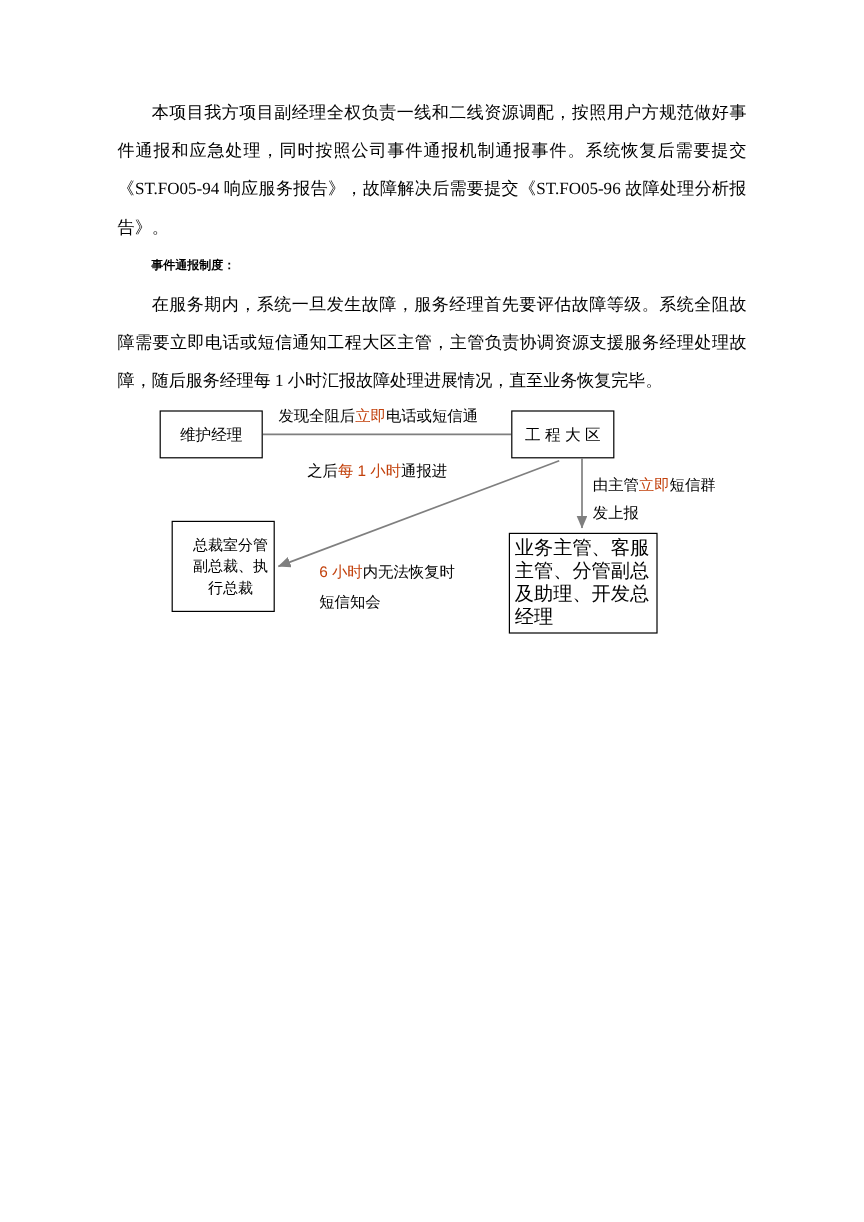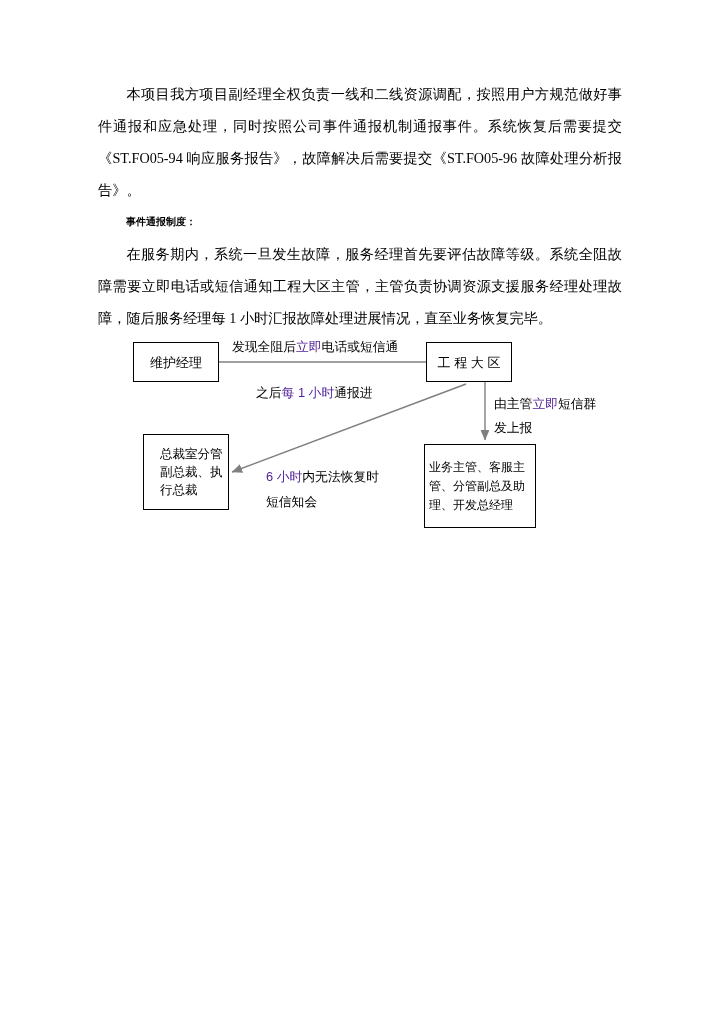--- a/index.html
+++ b/index.html
@@ -68,21 +68,21 @@
     position: absolute;
     box-sizing: border-box;
     border: 1px solid #000;
     background: #fff;
     font-family: "Liberation Sans", "DejaVu Sans", sans-serif;
     font-size: 13px;
     line-height: 19px;
     display: flex;
     align-items: center;
     justify-content: center;
-    text-align: left;
+    text-align: center;
     padding: 2px 4px;
   }
   .node.left-align {
     justify-content: flex-start;
     text-align: left;
   }
   #node-maint {
     left: 35px;
     top: 20px;
     width: 86px;
@@ -99,35 +99,35 @@
     top: 112px;
     width: 86px;
     height: 76px;
     font-size: 12.5px;
     line-height: 18px;
     padding-left: 16px;
   }
   #node-managers {
     left: 326px;
     top: 122px;
-    width: 112px;
+    width: 124px;
     height: 84px;
-    font-size: 12px;
+    font-size: 16px;
     line-height: 19px;
   }
   .lbl {
     position: absolute;
     font-family: "Liberation Sans", "DejaVu Sans", sans-serif;
     font-size: 12.8px;
     line-height: 22px;
     color: #000;
     white-space: nowrap;
   }
   .lbl .red {
-    color: #4c1d95;
+    color: #c2410c;
   }
   #lbl-top {
     left: 134px;
     top: 14px;
   }
   #lbl-top2 {
     left: 158px;
     top: 60px;
   }
   #lbl-right {

